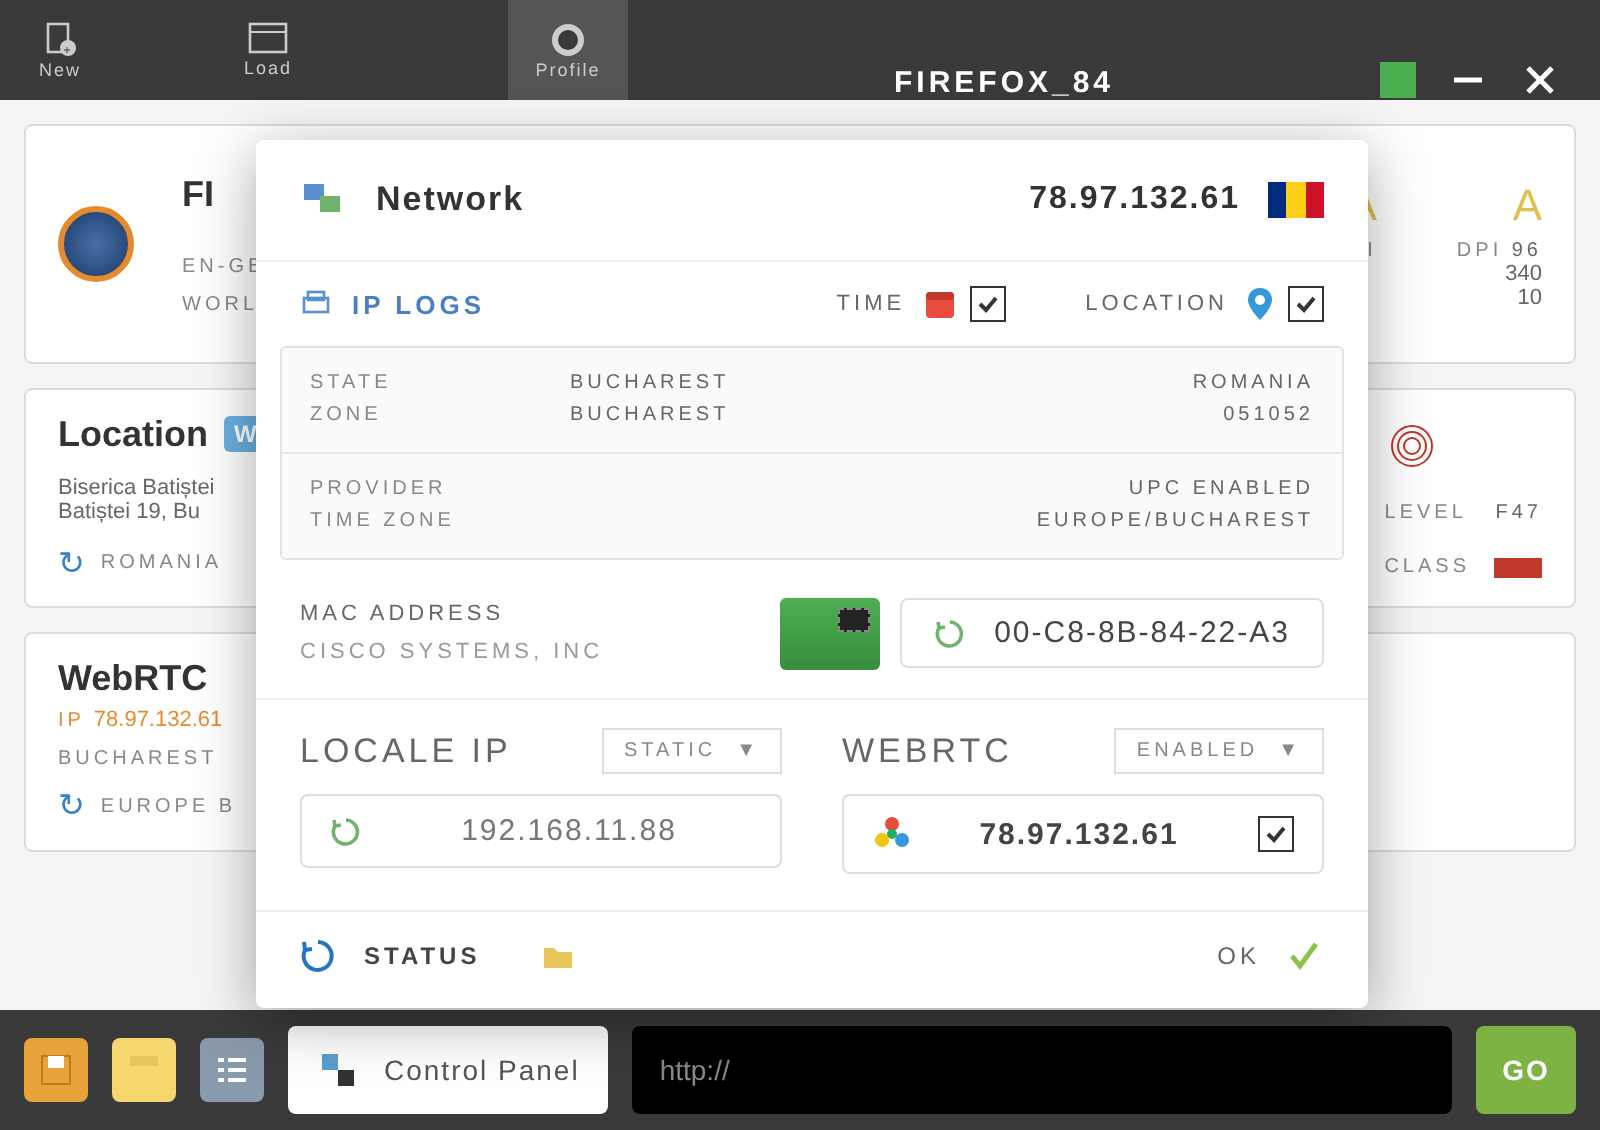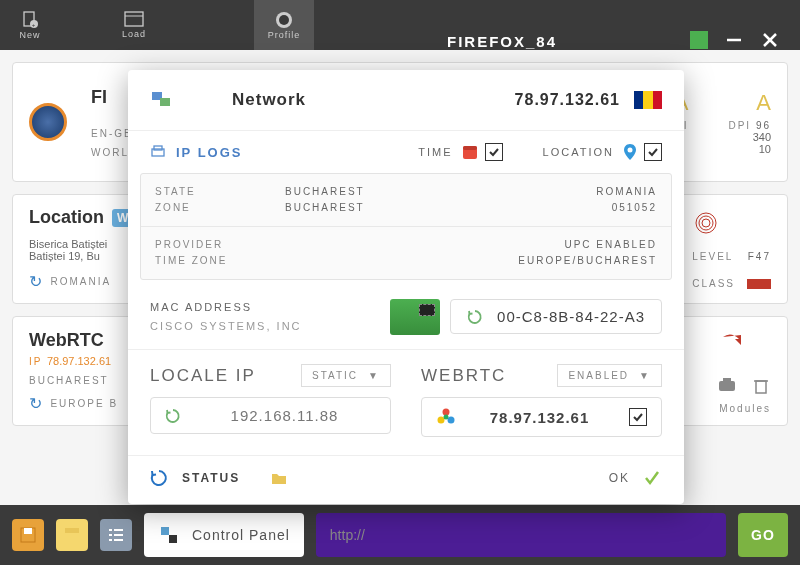--- a/index.html
+++ b/index.html
@@ -18,27 +18,27 @@
 .bg-card { background: #fff; border: 1px solid #ddd; border-radius: 4px; padding: 16px; margin-bottom: 12px; display: flex; align-items: center; gap: 24px; }
 .bg-card .lbl { font-size: 10px; letter-spacing: 2px; color: #888; }
 .bg-card .val { font-size: 11px; color: #666; }
 .bg-left { width: 180px; }
 .bg-right { margin-left: auto; text-align: right; }
 
 
 .bottombar { position: absolute; bottom: 0; left: 0; right: 0; height: 60px; background: #3a3a3a; display: flex; align-items: center; padding: 0 12px; gap: 12px; }
 .bb-icon { width: 32px; height: 32px; display: flex; align-items: center; justify-content: center; border-radius: 4px; }
 .cp-box { background: #fff; border-radius: 4px; height: 44px; display: flex; align-items: center; padding: 0 14px; gap: 12px; font-size: 14px; color: #555; letter-spacing: 1px; }
-.url-box { background: #4c1d95; border-radius: 4px; height: 44px; flex: 1; display: flex; align-items: center; padding: 0 14px; font-size: 14px; color: #888; }
+.url-box { background: #000000; border-radius: 4px; height: 44px; flex: 1; display: flex; align-items: center; padding: 0 14px; font-size: 14px; color: #888; }
 .go-btn { background: #7cb342; color: #fff; font-weight: bold; height: 44px; width: 50px; border-radius: 4px; display: flex; align-items: center; justify-content: center; font-size: 14px; letter-spacing: 1px; }
 
 
 .modal { position: absolute; top: 70px; left: 128px; width: 556px; background: #fff; border-radius: 4px; box-shadow: 0 6px 30px rgba(0,0,0,0.35); z-index: 10; }
 .modal-header { padding: 18px 22px; display: flex; align-items: center; gap: 14px; border-bottom: 1px solid #eee; }
-.modal-header .title { font-weight: bold; font-size: 17px; color: #333; letter-spacing: 1px; flex: 1; margin-left: 44px; }
+.modal-header .title { font-weight: bold; font-size: 17px; color: #333; letter-spacing: 1px; flex: 1; }
 .modal-header .ip { font-weight: bold; font-size: 16px; color: #333; letter-spacing: 1px; }
 .flag { width: 28px; height: 18px; display: flex; }
 .flag .b { flex: 1; }
 
 .row-iplogs { padding: 12px 22px; display: flex; align-items: center; }
 .row-iplogs .iplogs { color: #4a7fc4; font-size: 13px; letter-spacing: 2px; font-weight: bold; }
 .row-iplogs .label { font-size: 11px; letter-spacing: 2px; color: #666; }
 .chk { width: 18px; height: 18px; border: 1.5px solid #333; display: flex; align-items: center; justify-content: center; margin-left: 6px; }
 
 .info-box { margin: 0 12px 8px; border: 1px solid #e3e3e3; background: #fafafa; border-radius: 3px; }
@@ -164,36 +164,20 @@
 
   <div class="bg-card" style="height:110px">
     <div class="bg-left">
       <div style="font-weight:bold;font-size:18px;color:#333">WebRTC</div>
       <div style=""><span class="lbl" style="color:#e68a2e">IP</span> <span class="val" style="color:#e68a2e">78.97.132.61</span></div>
       <div class="lbl" style="margin-top:6px">BUCHAREST</div>
       <div style="margin-top:8px;display:flex;align-items:center;gap:8px">
         <span style="color:#3b82c4">↻</span>
         <span class="lbl">EUROPE B</span>
       </div>
-    </div>
-    <div class="bg-right">
-      <svg width="28" height="28" viewBox="0 0 28 28">
-          <path d="M6 8 Q14 2 22 10 L18 10 L24 16 L24 6" fill="#c0392b"></path>
-        </svg>
-      <div style="margin-top:18px;display:flex;gap:14px;justify-content:flex-end;align-items:center">
-        <svg width="20" height="20" viewBox="0 0 20 20">
-            <rect x="2" y="6" width="16" height="10" rx="2" fill="#888"></rect>
-            <rect x="6" y="3" width="8" height="4" fill="#888"></rect>
-          </svg>
-        <svg width="20" height="20" viewBox="0 0 20 20">
-            <rect x="5" y="6" width="10" height="12" fill="none" stroke="#888" stroke-width="1.5"></rect>
-            <line x1="3" y1="6" x2="17" y2="6" stroke="#888" stroke-width="1.5"></line>
-          </svg>
-      </div>
-      <div class="lbl" style="margin-top:8px">Modules</div>
     </div>
   </div>
 </div>
 
 <div class="modal">
   <div class="modal-header">
     <svg width="24" height="24" viewBox="0 0 24 24">
         <rect x="2" y="4" width="10" height="8" fill="#5a8fd0"></rect>
         <rect x="10" y="10" width="10" height="8" fill="#6fb36f"></rect>
       </svg>

